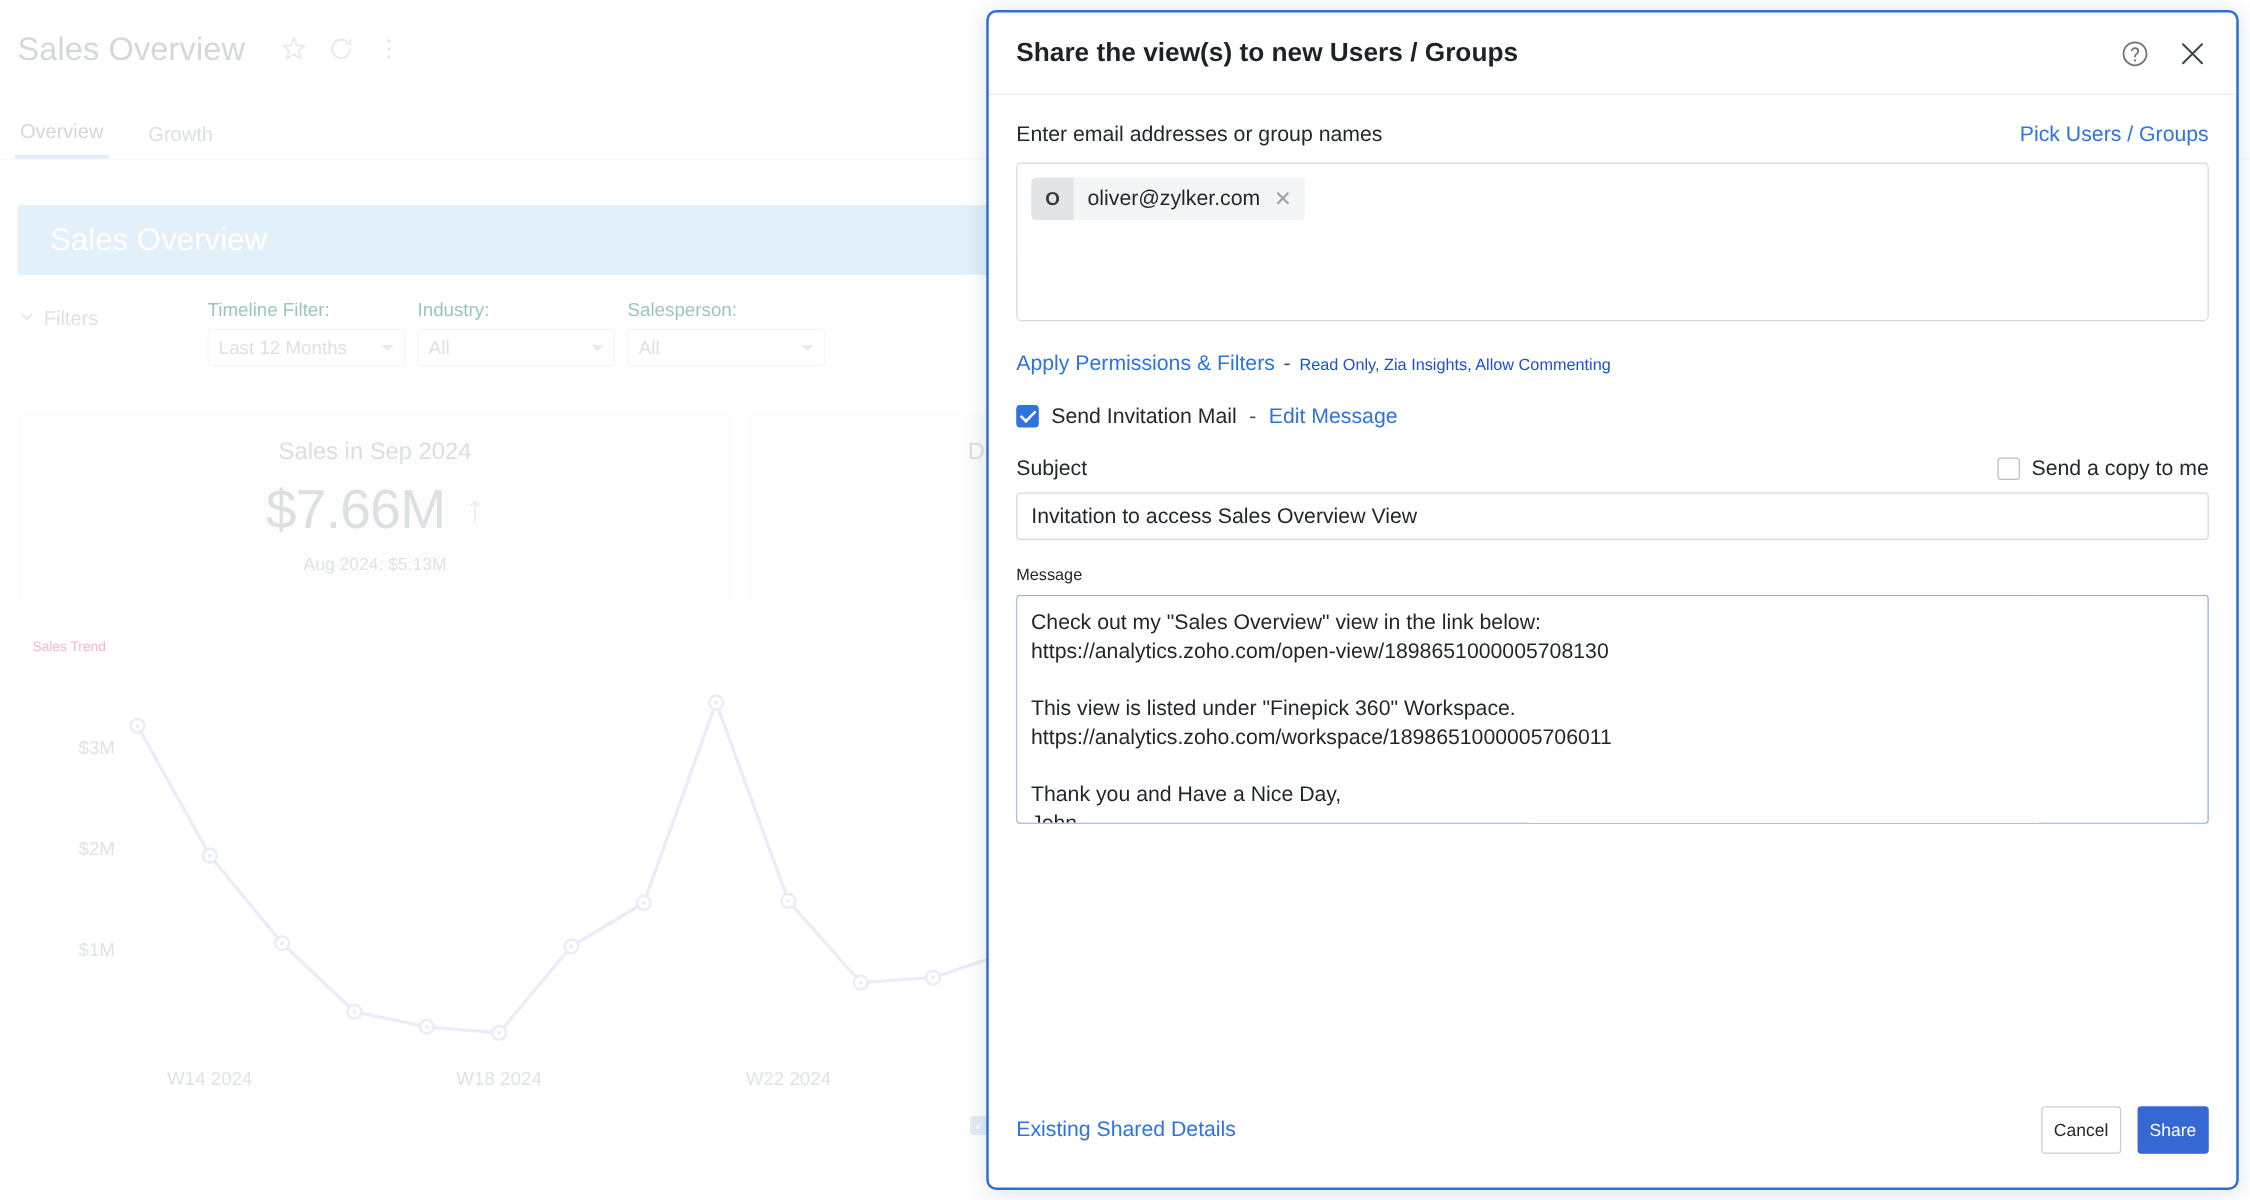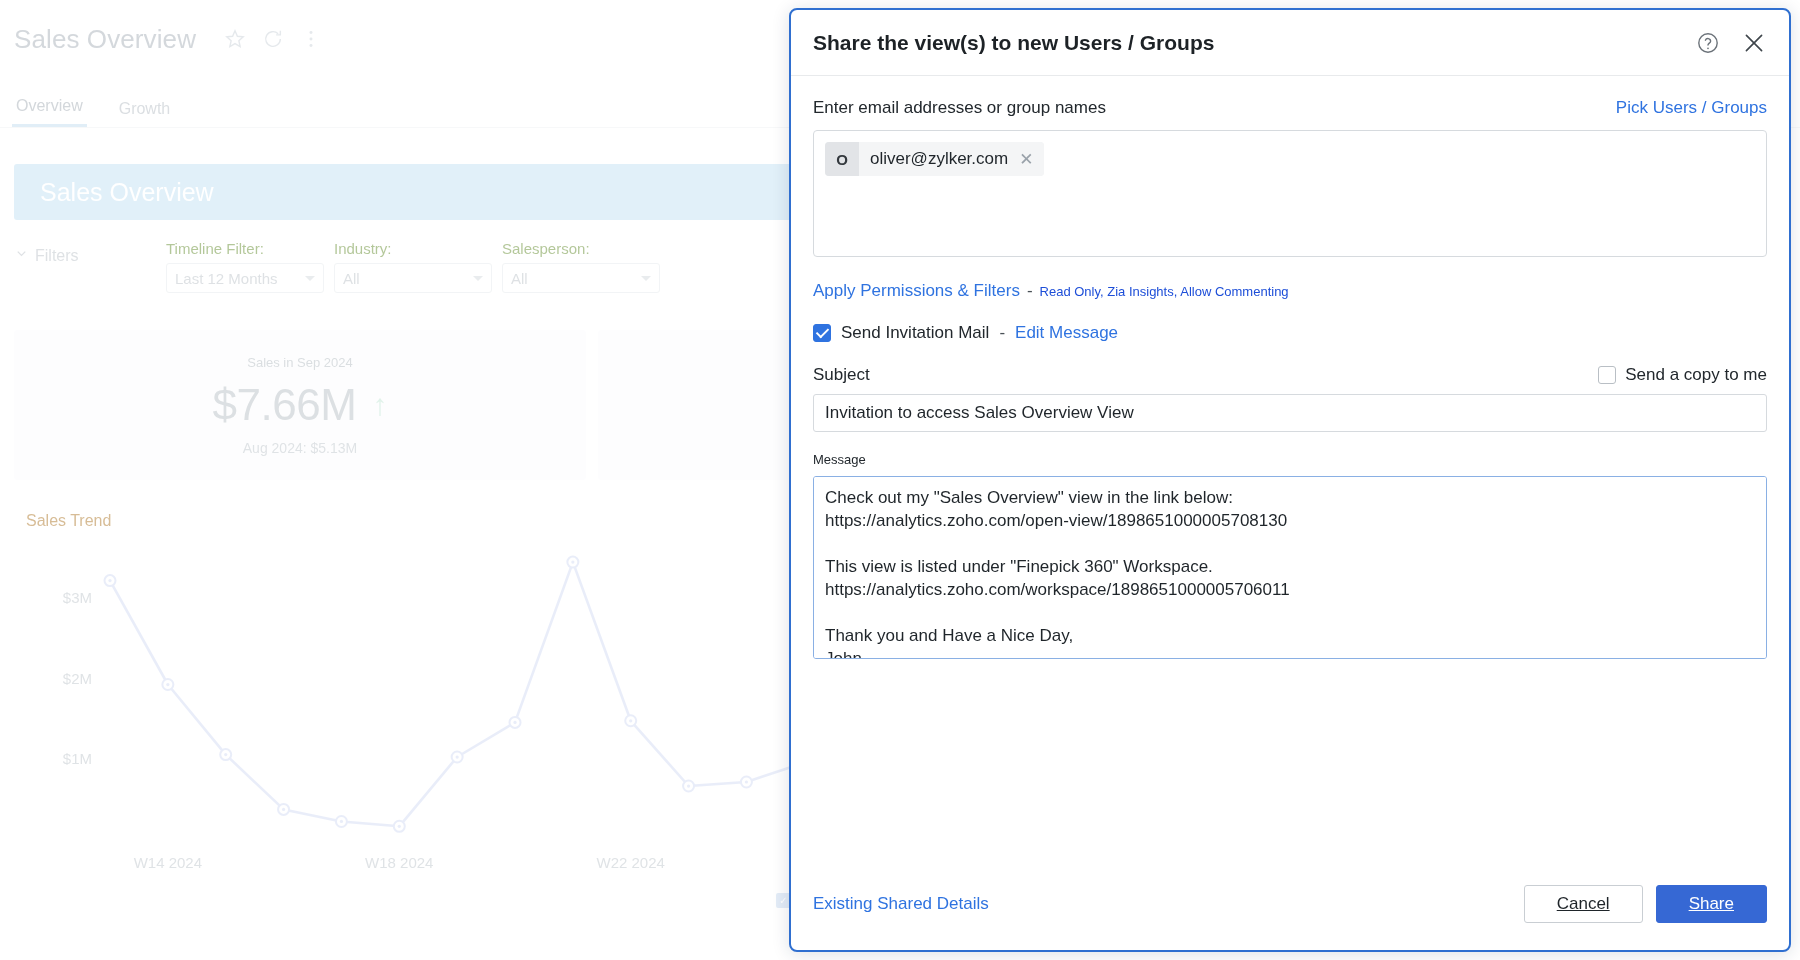--- a/index.html
+++ b/index.html
@@ -43,41 +43,41 @@
     display: flex; align-items: center; padding-left: 26px;
   }
   .bg-banner-text { font-size: 25px; color: #ffffff; font-weight: 400; }
 
   .bg-filters {
     position: absolute; left: 14px; top: 240px; width: 1740px; height: 56px;
     display: flex; align-items: flex-start; gap: 0px;
   }
   .filters-toggle { display: flex; align-items: center; gap: 6px; font-size: 16px; color: #b2bac1; margin-top: 6px; width: 152px; }
   .filter-group { width: 158px; margin-right: 10px; }
-  .filter-label { font-size: 15px; color: #4d7c0f; margin-bottom: 6px; }
+  .filter-label { font-size: 15px; color: #0f766e; margin-bottom: 6px; }
   .filter-select {
     height: 30px; border: 1px solid #e2e7ea; border-radius: 3px; background: #fff;
     display: flex; align-items: center; justify-content: space-between;
     padding: 0 8px; font-size: 15px; color: #b2bac1;
   }
   .caret { width: 0; height: 0; border-left: 5px solid transparent; border-right: 5px solid transparent; border-top: 5px solid #ccd3d9; }
 
   .bg-kpis { position: absolute; left: 14px; top: 330px; width: 1740px; height: 150px; display: flex; gap: 12px; }
   .kpi-card {
     flex: 1; background: #fbfcfd; border-radius: 4px;
     display: flex; flex-direction: column; align-items: center; justify-content: center; gap: 10px;
   }
-  .kpi-title { font-size: 13px; color: #a9b2b9; }
+  .kpi-title { font-size: 19px; color: #a9b2b9; }
   .kpi-value-row { display: flex; align-items: center; gap: 16px; }
   .kpi-value { font-size: 44px; color: #aeb6bd; font-weight: 400; letter-spacing: -.5px; }
   .kpi-arrow { font-size: 30px; color: #b9e2ce; line-height: 1; }
   .kpi-sub { font-size: 14px; color: #b5bdc4; }
 
   .bg-chart { position: absolute; left: 14px; top: 500px; width: 1740px; height: 430px; background: #fff; border-radius: 4px; }
-  .chart-title { position: absolute; left: 12px; top: 12px; font-size: 16px; color: #a16207; }
+  .chart-title { position: absolute; left: 12px; top: 12px; font-size: 11px; color: #ec4899; }
   .chart-svg { position: absolute; left: 0; top: 36px; }
   .ylab { font-size: 15px; fill: #b5bdc4; }
   .xlab { font-size: 15px; fill: #b5bdc4; }
   .legend { position: absolute; left: 0; top: 392px; width: 1740px; display: flex; justify-content: center; gap: 20px; align-items: center; }
   .legend-item { display: flex; align-items: center; gap: 6px; font-size: 15px; color: #b5bdc4; }
   .legend-box { width: 15px; height: 15px; border-radius: 2px; display: flex; align-items: center; justify-content: center; font-size: 10px; color: #fff; }
 
   
   .modal {
     position: absolute; left: 789px; top: 8px; width: 1002px; height: 944px;
@@ -154,23 +154,23 @@
     padding: 9px 11px; font-size: 17px; line-height: 23px; color: #1f252a;
     font-family: "Liberation Sans", sans-serif; resize: none; background: #fff;
     white-space: pre-wrap;
   }
 
   .modal-footer {
     flex: 0 0 92px; display: flex; align-items: center; justify-content: space-between;
     padding: 0 22px;
   }
   .btn {
-    height: 38px; border-radius: 3px; font-size: 17px; cursor: pointer;
-    font-family: "Liberation Sans", sans-serif; padding: 0 32px;
-    display: inline-flex; align-items: center; justify-content: center; text-decoration: underline;
+    height: 38px; border-radius: 3px; font-size: 14px; cursor: pointer;
+    font-family: "Liberation Sans", sans-serif; padding: 0 9px;
+    display: inline-flex; align-items: center; justify-content: center;
   }
   .btn-cancel { background: #fff; border: 1px solid #c9ced3; color: #1f252a; }
   .btn-share { background: #3668d4; border: 1px solid #3668d4; color: #fff; margin-left: 13px; }
   .footer-right { display: flex; align-items: center; }
 </style>
 </head>
 <body>
 
 <div id="root">
 

